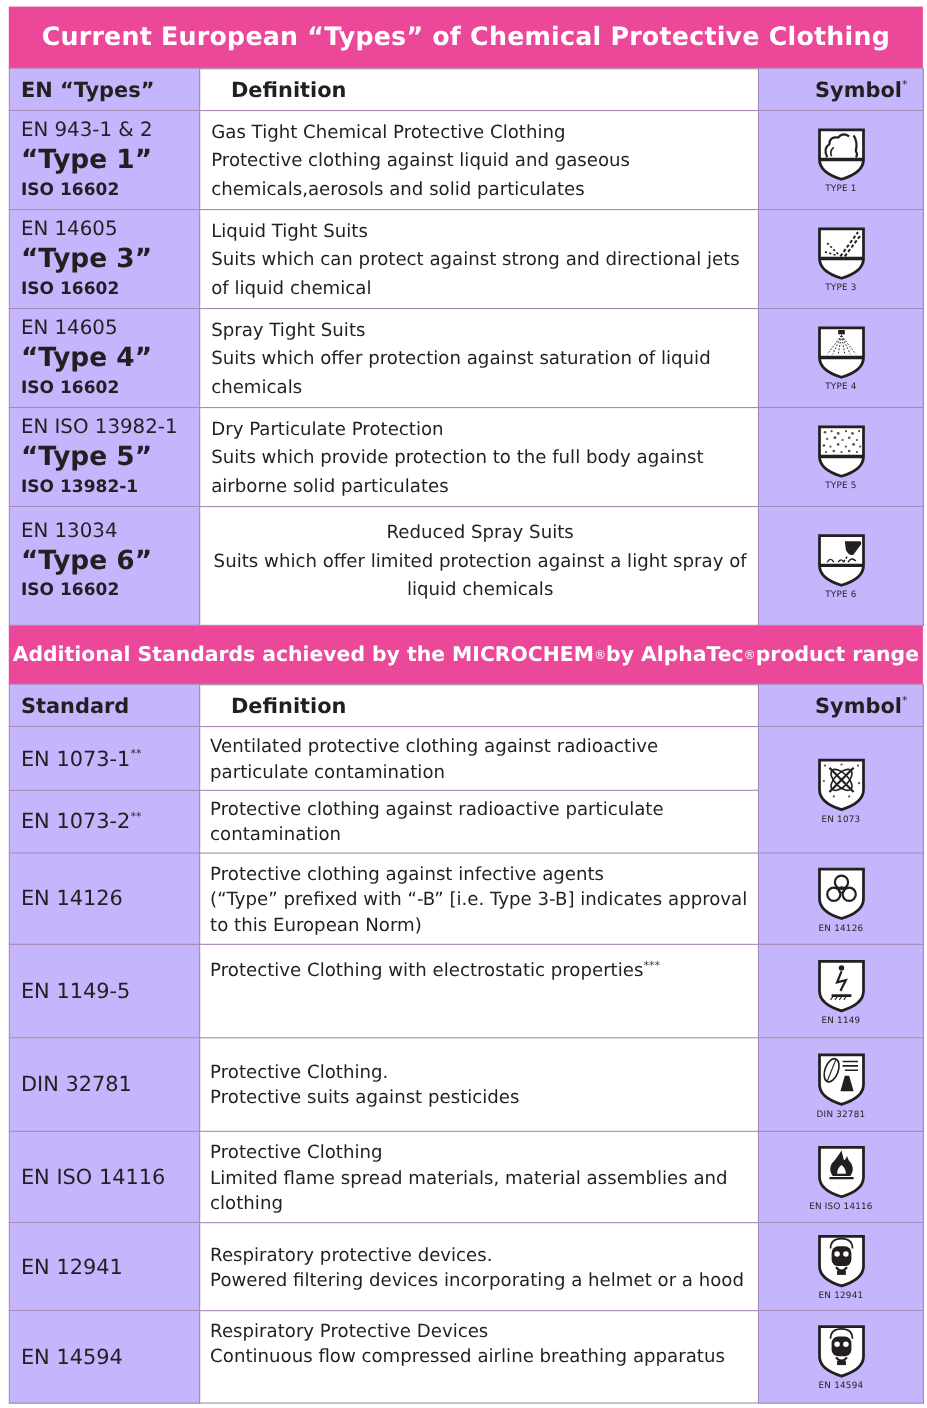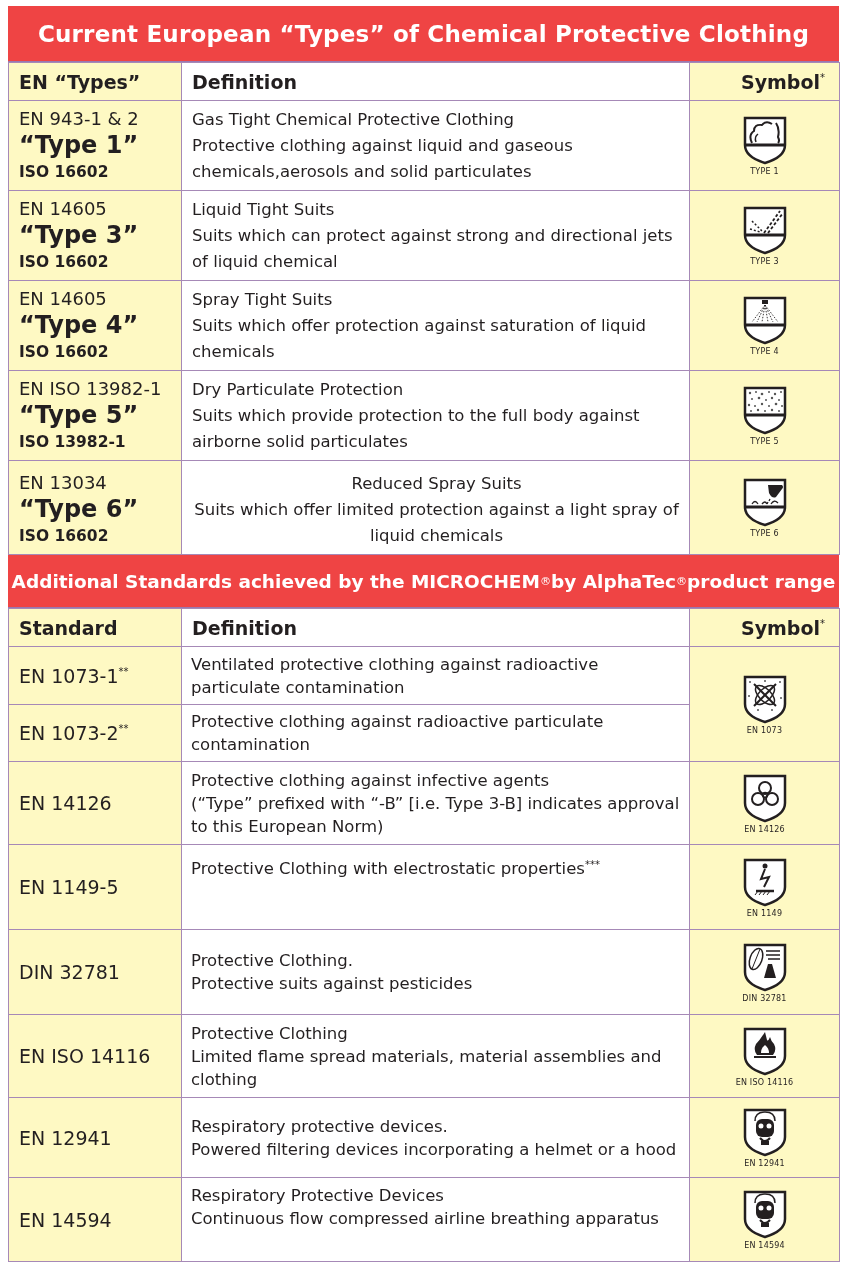--- a/index.html
+++ b/index.html
@@ -1,29 +1,29 @@
 <!DOCTYPE html>
 <html><head>
 <meta charset="utf-8">
 <style>
   * { box-sizing: border-box; margin: 0; padding: 0; }
   body { width: 843px; height: 1280px; background: #ffffff; font-family: "DejaVu Sans", sans-serif; color: #231f20; position: relative; overflow: hidden; }
   .sheet { position: absolute; left: 8px; top: 6px; width: 831px; }
-  .title-bar { background: #ef4444; color: #ffffff; font-family: "DejaVu Sans", sans-serif; font-weight: bold; text-align: center; display: flex; align-items: center; justify-content: center; border-bottom: 1px solid #9a78b0; }
+  .title-bar { background: #ec4899; color: #ffffff; font-family: "DejaVu Sans", sans-serif; font-weight: bold; text-align: center; display: flex; align-items: center; justify-content: center; border-bottom: 1px solid #9a78b0; }
   .title-bar.t1 { height: 56px; font-size: 23px; letter-spacing: 0.2px; }
   .title-bar.t2 { height: 53px; font-size: 18.5px; }
   .title-bar sup { font-size: 0.6em; vertical-align: 0.55em; font-weight: normal; }
   table { border-collapse: collapse; width: 831px; table-layout: fixed; }
   td { border: 1px solid #a689b7; vertical-align: middle; }
   col.c1 { width: 173px; } col.c2 { width: 508px; } col.c3 { width: 150px; }
-  .lilac { background: #fef9c3; }
+  .lilac { background: #c4b5fd; }
   .white { background: #ffffff; }
   .hdr td { height: 38px; font-weight: bold; font-size: 19px; }
   .hdr td.c1 { padding-left: 10px; }
-  .hdr td.c2 { padding-left: 10px; margin-top: 19px; }
+  .hdr td.c2 { padding-left: 28px; margin-top: 19px; }
   .hdr td.c3 { text-align: right; padding-right: 14px; }
   .hdr sup { font-size: 10px; vertical-align: 8px; font-weight: normal; }
   .code { padding-left: 10px; font-size: 18px; line-height: 27px; }
   .code .type { font-weight: bold; font-size: 24px; display: block; }
   .code .iso { font-weight: bold; font-size: 15.5px; display: block; }
   .code .line { display: block; }
   .def { padding-left: 10px; padding-right: 8px; font-size: 16.5px; line-height: 26px; }
   .def .dtitle { display: block; font-weight: 500; }
   .def2 { padding-left: 9px; padding-right: 6px; font-size: 16.5px; line-height: 23px; }
   .std { padding-left: 10px; font-size: 19px; }
@@ -151,21 +151,21 @@
                 <circle cx="16" cy="25" r="1.2"></circle>
                 <circle cx="23" cy="26" r="1"></circle>
                 <circle cx="30" cy="25" r="1.2"></circle>
                 <circle cx="37" cy="26" r="1"></circle>
           </g>
         </svg>
         <span class="cap">TYPE 5</span>
       </td>
     </tr>
 
-    <tr style="height:94px">
+    <tr style="height:108px">
       <td class="code lilac" style="vertical-align:top; padding-top:8px;">
         <span class="line">EN 13034</span>
         <span class="type">“Type 6”</span>
         <span class="iso">ISO 16602</span>
       </td>
       <td class="def white" style="vertical-align:top; padding-top:10px;text-align:center;">
         <span class="dtitle">Reduced Spray Suits</span>
         <span>Suits which offer limited protection against a light spray of liquid chemicals</span>
       </td>
       <td class="sym lilac">

